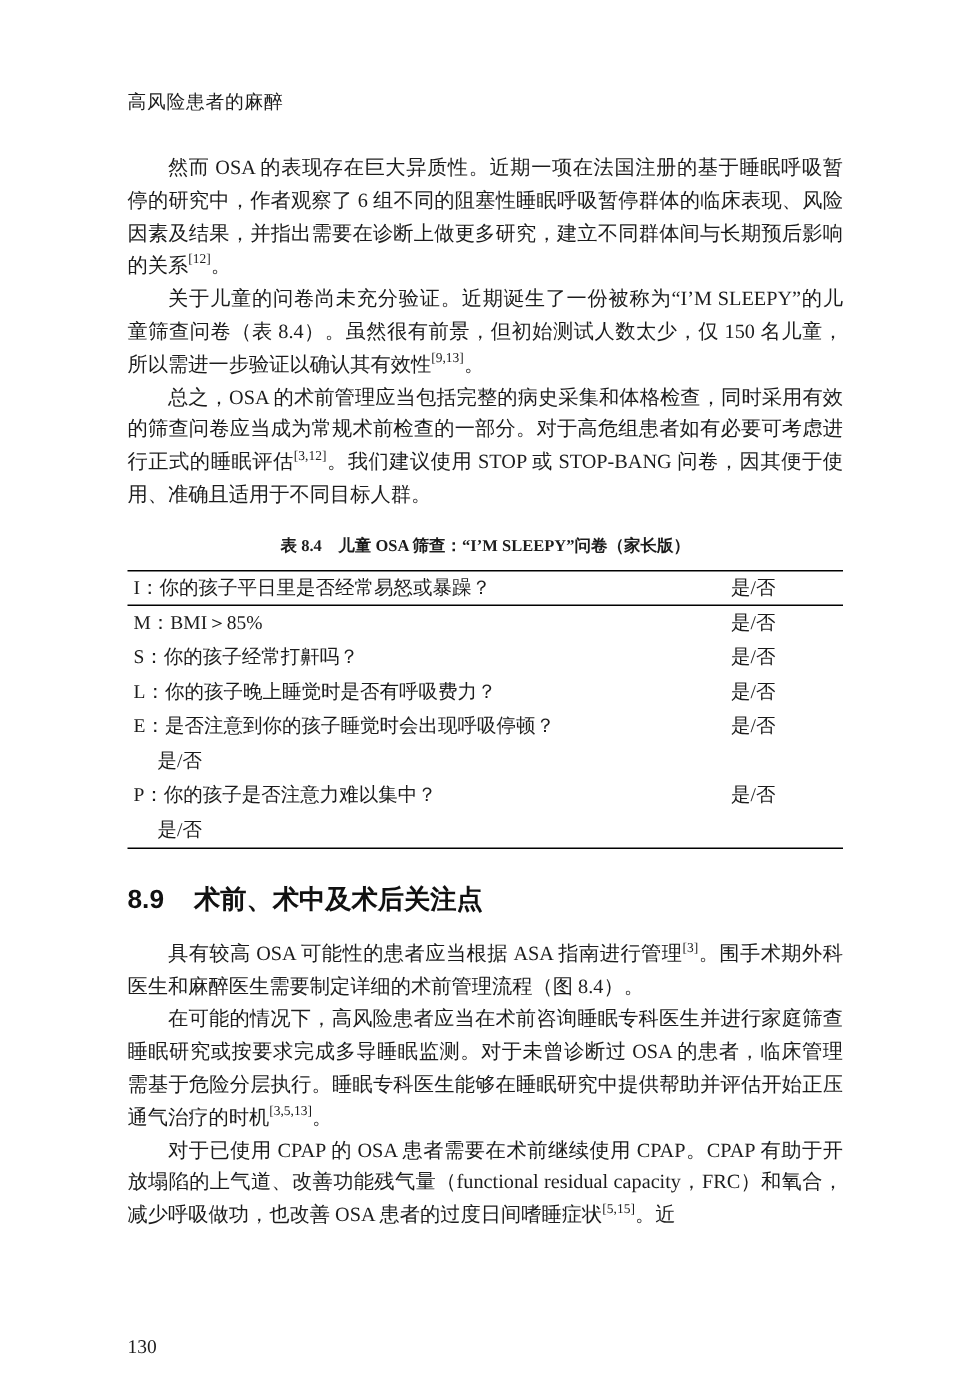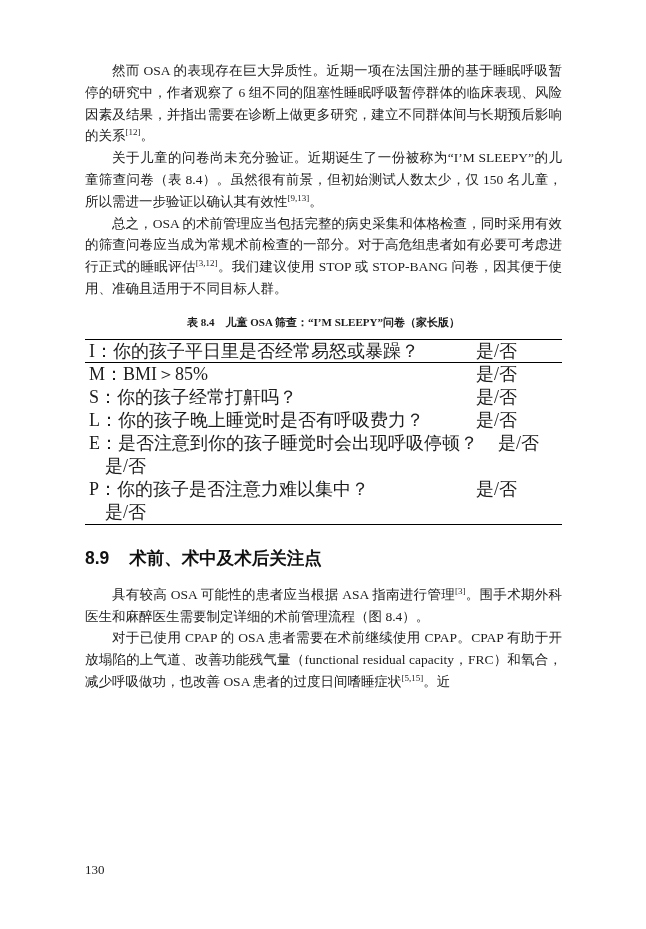--- a/index.html
+++ b/index.html
@@ -44,48 +44,49 @@
   }
   .qtable {
     border-top: 1.5px solid #000;
     border-bottom: 1.5px solid #000;
   }
   .trow {
     display: flex;
     justify-content: space-between;
     align-items: center;
     height: 23px;
-    font-size: 18px;
+    font-size: 13px;
   }
   .trow.first { border-bottom: 1px solid #000; }
   .trow .q { padding-left: 4px; white-space: nowrap; }
   .trow .a { padding-right: 45px; white-space: nowrap; margin-left: 20px; }
   .trow.footer { height: 24px; }
   .section-heading {
     margin-top: 21px;
     margin-bottom: 14px;
     font-family: "Liberation Sans", "DejaVu Sans", sans-serif;
     font-weight: bold;
     font-size: 17.5px;
     color: #111;
   }
   .section-heading .sec-num { margin-right: 20px; }
   .page-number {
     position: absolute;
     left: 85px;
-    top: 862px;
+    top: 890px;
     font-size: 13px;
   }
 </style>
 </head>
 <body>
 
 <div class="page">
   <div class="content">
 
+    <div class="running-header">高风险患者的麻醉</div>
 
     <p class="para">然而 OSA 的表现存在巨大异质性。近期一项在法国注册的基于睡眠呼吸暂停的研究中，作者观察了 6 组不同的阻塞性睡眠呼吸暂停群体的临床表现、风险因素及结果，并指出需要在诊断上做更多研究，建立不同群体间与长期预后影响的关系<sup>[12]</sup>。</p>
     <p class="para">关于儿童的问卷尚未充分验证。近期诞生了一份被称为“I’M SLEEPY”的儿童筛查问卷（表 8.4）。虽然很有前景，但初始测试人数太少，仅 150 名儿童，所以需进一步验证以确认其有效性<sup>[9,13]</sup>。</p>
     <p class="para">总之，OSA 的术前管理应当包括完整的病史采集和体格检查，同时采用有效的筛查问卷应当成为常规术前检查的一部分。对于高危组患者如有必要可考虑进行正式的睡眠评估<sup>[3,12]</sup>。我们建议使用 STOP 或 STOP-BANG 问卷，因其便于使用、准确且适用于不同目标人群。</p>
 
     <div class="table-block">
       <div class="table-caption">表 8.4　儿童 OSA 筛查：“I’M SLEEPY”问卷（家长版）</div>
       <div class="qtable">
         <div class="trow first">
           <span class="q">I：你的孩子平日里是否经常易怒或暴躁？</span>
@@ -118,18 +119,19 @@
           <span class="a">是/否</span>
         </div>
       </div>
     </div>
 
     <h2 class="section-heading">
       <span class="sec-num">8.9</span><span>术前、术中及术后关注点</span>
     </h2>
 
     <p class="para">具有较高 OSA 可能性的患者应当根据 ASA 指南进行管理<sup>[3]</sup>。围手术期外科医生和麻醉医生需要制定详细的术前管理流程（图 8.4）。</p>
+    <p class="para">在可能的情况下，高风险患者应当在术前咨询睡眠专科医生并进行家庭筛查睡眠研究或按要求完成多导睡眠监测。对于未曾诊断过 OSA 的患者，临床管理需基于危险分层执行。睡眠专科医生能够在睡眠研究中提供帮助并评估开始正压通气治疗的时机<sup>[3,5,13]</sup>。</p>
     <p class="para">对于已使用 CPAP 的 OSA 患者需要在术前继续使用 CPAP。CPAP 有助于开放塌陷的上气道、改善功能残气量（functional residual capacity，FRC）和氧合，减少呼吸做功，也改善 OSA 患者的过度日间嗜睡症状<sup>[5,15]</sup>。近</p>
 
   </div>
 
   <div class="page-number">130</div>
 </div>
 
 </body></html>

